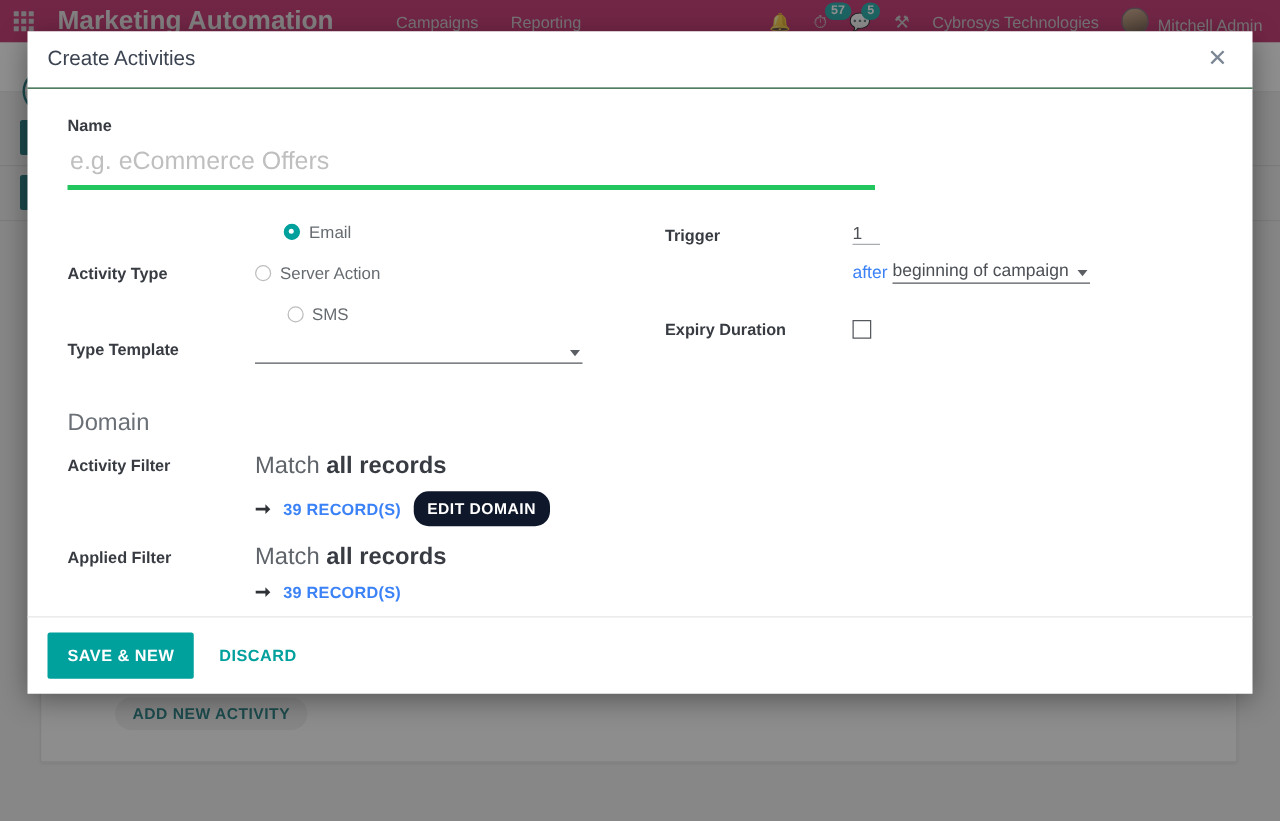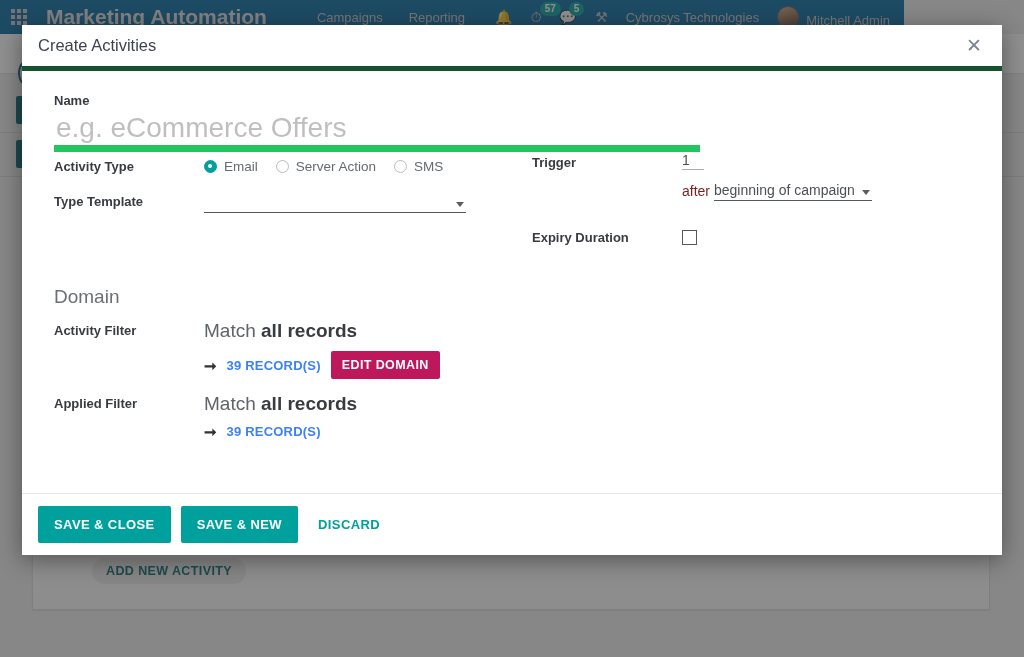--- a/index.html
+++ b/index.html
@@ -11,22 +11,22 @@
     background: #ffffff;
   }
 
   
   #app-root {
     position: absolute; inset: 0;
     background: #f0eeee;
   }
   .navbar {
     position: absolute; top: 0; left: 0;
-    width: 904px; height: 34px;
-    background: #0369a1;
+    width: 1024px; height: 34px;
+    background: #be185d;
     display: flex; align-items: center;
     color: #d8d2d6;
     font-size: 13px;
   }
   .nav-apps {
     width: 38px; height: 34px;
     display: flex; align-items: center; justify-content: center;
   }
   .grid-icon {
     display: grid;
@@ -112,21 +112,21 @@
   #modal {
     position: absolute;
     left: 22px; top: 25px;
     width: 980px; height: 530px;
     background: #ffffff;
     box-shadow: 0 5px 22px rgba(0,0,0,.4);
     display: flex; flex-direction: column;
   }
   .modal-header {
     height: 46px; flex: 0 0 46px;
-    border-bottom: 5px solid #14532d;
+    border-bottom: 1px solid #14532d;
     display: flex; align-items: center;
     padding: 0 14px 0 16px;
   }
   .modal-title {
     font-size: 16.5px; color: #3c4452; font-weight: 400;
   }
   .modal-close {
     margin-left: auto;
     font-size: 19px; color: #7b8694; line-height: 1;
     cursor: pointer; padding: 2px 6px; font-family: "Liberation Sans", sans-serif;
@@ -139,40 +139,40 @@
     flex: 0 0 62px;
     border-top: 1px solid #e6e6e6;
     display: flex; align-items: center; gap: 10px;
     padding: 0 16px;
   }
 
   
   .field-label {
     font-size: 13px; font-weight: 700; color: #383c42;
   }
-  .name-block { }
+  .name-block { margin-bottom: 26px; }
   .name-input {
     margin-top: 4px;
     width: 646px; height: 40px;
-    border: none; border-bottom: 7px solid #22c55e;
+    border: none; border-bottom: 4px solid #22c55e;
     background: transparent; outline: none;
-    font-size: 28px; color: #32373d;
+    font-size: 20px; color: #32373d;
     font-family: "Liberation Sans", sans-serif;
     padding: 0 2px 2px 2px;
   }
   .name-input::placeholder { color: #bfbfbf; }
 
   .cols { display: flex; }
   .col-left { width: 470px; }
   .col-right { width: 430px; padding-left: 8px; }
 
   .row { display: flex; align-items: center; min-height: 29px; margin-bottom: 6px; }
   .row-lbl { width: 150px; flex: 0 0 150px; }
 
-  .radio-group { display: flex; align-items: center; gap: 18px; }
+  .radio-group { display: flex; align-items: center; gap: 18px; flex-direction: column; }
   .radio-item { display: flex; align-items: center; gap: 7px; cursor: pointer; }
   .radio {
     width: 13px; height: 13px; border-radius: 50%;
     border: 1.5px solid #bdbdbd; background: #fff;
     display: inline-block; position: relative; flex: 0 0 13px;
   }
   .radio.on {
     border-color: #00a09d; background: #00a09d;
   }
   .radio.on::after {
@@ -199,21 +199,21 @@
 
   .trigger-wrap { display: flex; flex-direction: column; gap: 9px; }
   .trigger-row1 { display: flex; align-items: flex-end; gap: 8px; }
   .num-line {
     width: 22px; border-bottom: 1.5px solid #a9adb1;
     font-size: 14px; color: #4c5055; text-align: left;
     padding-bottom: 1px;
   }
   .unit-select { width: 156px; }
   .trigger-row2 { display: flex; align-items: flex-end; gap: 4px; }
-  .after-txt { font-size: 14px; color: #7f1d1d; padding-bottom: 2px; }
+  .after-txt { font-size: 14px; color: #3b82f6; padding-bottom: 2px; }
   .ref-select { width: 158px; }
 
   .checkbox {
     width: 15px; height: 15px;
     border: 1.5px solid #55595e; background: #fff; display: inline-block;
   }
 
   .domain-title {
     font-size: 19px; color: #6b7077; font-weight: 400;
     margin: 28px 0 8px 0;
@@ -225,22 +225,22 @@
   .rec-link {
     font-size: 13px; font-weight: 700; color: #3b82f6;
     letter-spacing: .2px; cursor: pointer;
   }
   .btn {
     border: none; cursor: pointer;
     font-family: "Liberation Sans", sans-serif;
     font-size: 12.5px; font-weight: 700; letter-spacing: .4px;
   }
   .btn-teal {
-    background: #be185d; color: #ffffff;
-    padding: 8px 14px; border-radius: 2px;
+    background: #0f172a; color: #ffffff;
+    padding: 8px 14px; border-radius: 12px;
   }
   .btn-edit-domain { padding: 7px 11px; }
   .btn-primary {
     background: #00a09d; color: #fff;
     padding: 11px 16px; border-radius: 2px; font-size: 13px;
   }
   .btn-link {
     background: transparent; color: #00a09d;
     padding: 11px 10px; font-size: 13px;
   }
@@ -396,18 +396,17 @@
       </div>
     </div>
     <div class="rec-row row-indent">
       <span class="arrow-icon">➞</span>
       <span class="rec-link">39 RECORD(S)</span>
     </div>
 
   </div>
 
   <div class="modal-footer">
-    <button class="btn btn-primary">SAVE &amp; CLOSE</button>
     <button class="btn btn-primary">SAVE &amp; NEW</button>
     <button class="btn btn-link">DISCARD</button>
   </div>
 
 </div>
 
 </body></html>

